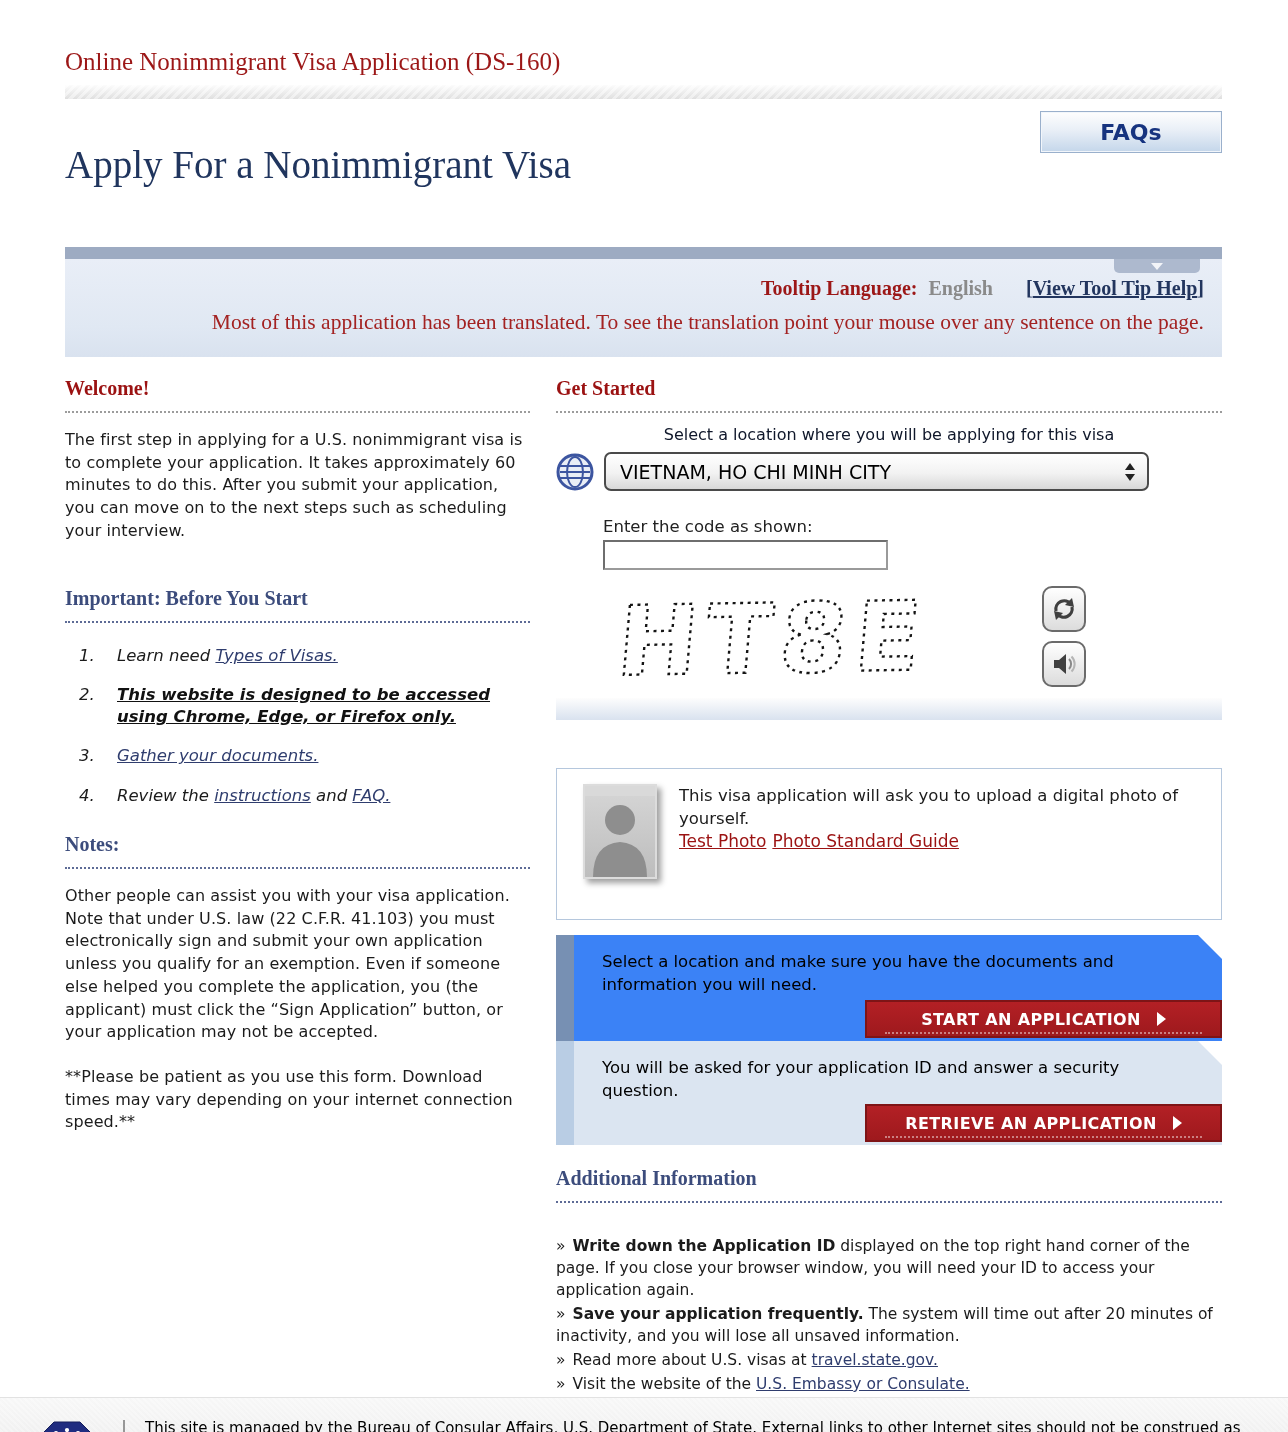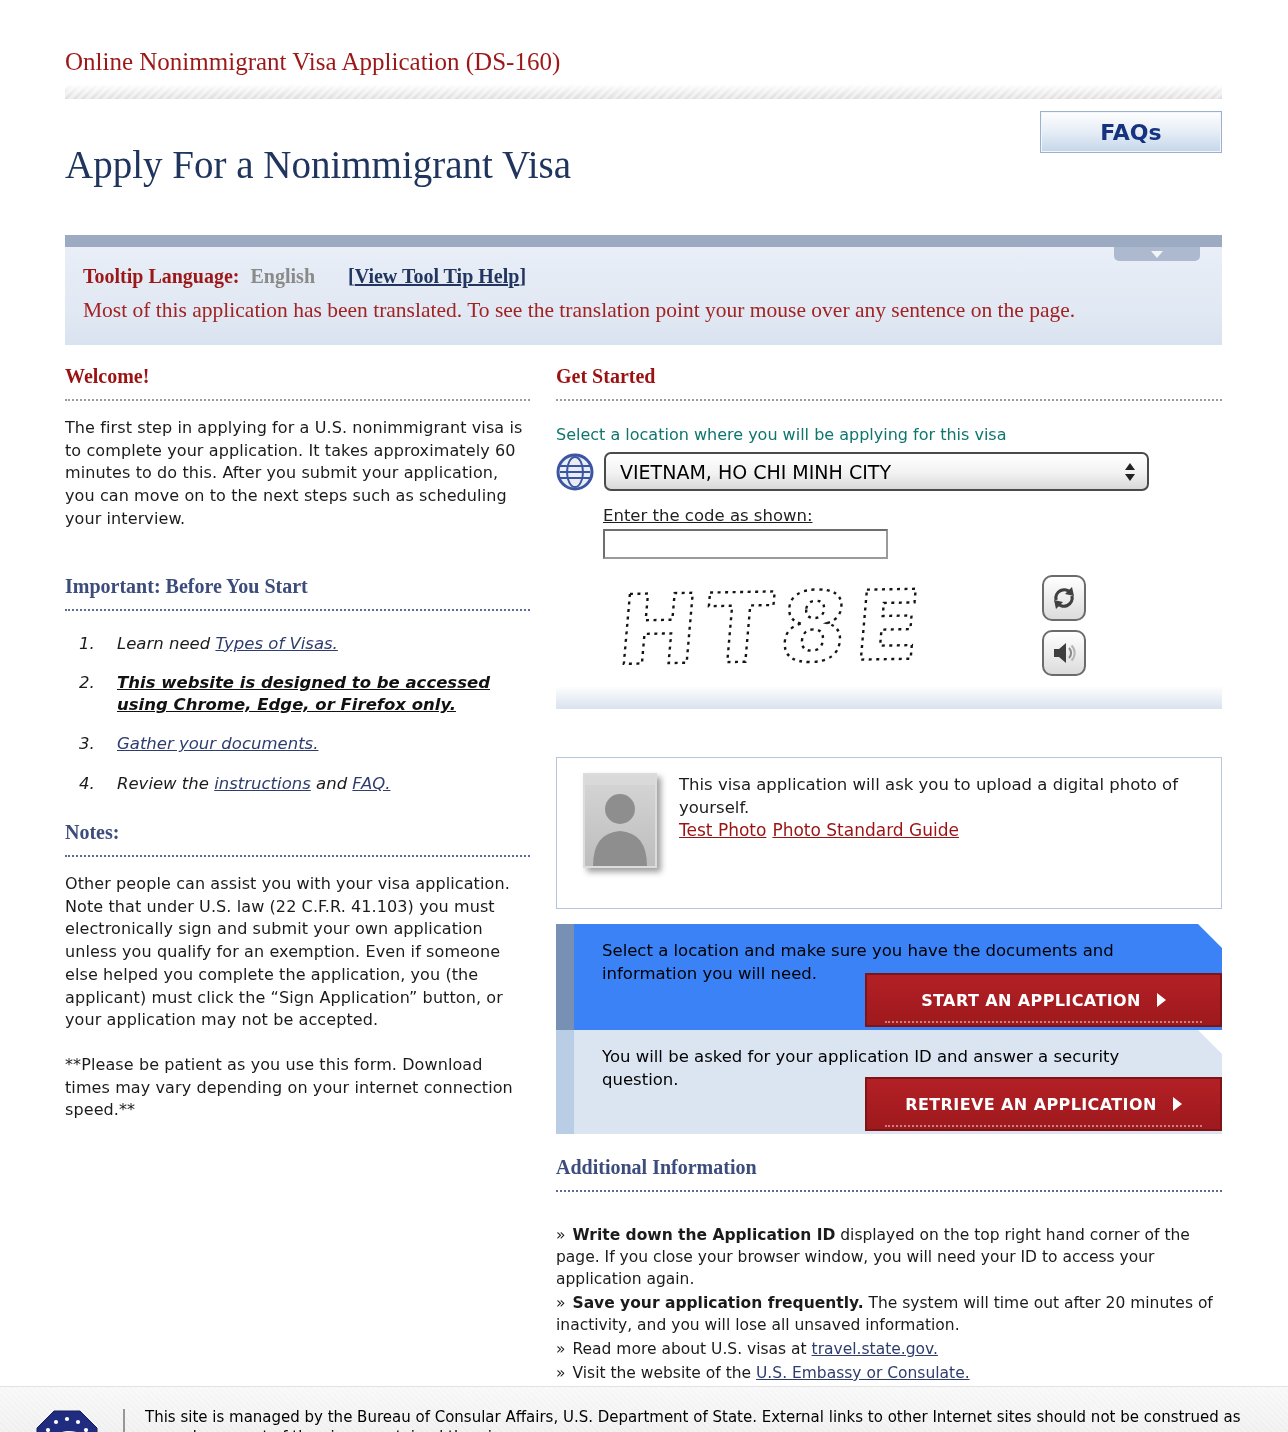--- a/index.html
+++ b/index.html
@@ -32,21 +32,21 @@
   .faqs-btn {
     position:absolute; right:0; top:-4px;
     width:182px; height:42px;
     background:linear-gradient(180deg,#fefefe 0%,#e9eff7 45%,#c4d6ea 100%);
     border:1px solid #9ab0cc; box-shadow:inset 0 0 0 1px #f2f6fb;
     display:flex; align-items:center; justify-content:center;
     font-size:22px; font-weight:bold; color:#16337f; cursor:pointer;
   }
 
   
-  .tooltip-wrap { margin-top:48px; }
+  .tooltip-wrap { margin-top:60px;text-align:right; }
   .tooltip-strip { height:12px; background:#9dabc2; position:relative; }
   .tooltip-tab {
     position:absolute; right:22px; top:12px;
     width:86px; height:14px; background:#adb9ce;
     border-radius:0 0 5px 5px;
     display:flex; align-items:center; justify-content:center; cursor:pointer;
   }
   .tri-down {
     width:0; height:0;
     border-left:6px solid transparent; border-right:6px solid transparent;
@@ -85,34 +85,34 @@
   ol.start-list li { display:flex; margin-bottom:17px; font-size:16.5px; font-style:italic; line-height:1.35; }
   ol.start-list .num { flex:0 0 44px; padding-left:6px; }
   a.nav-link, .nav-link { color:#2f3d6e; text-decoration:underline; cursor:pointer; }
   .li-strong { font-weight:bold; color:#111; text-decoration:underline; }
 
   .notes-head { margin-top:26px; }
   .notes-p1 { margin-top:16px; }
   .notes-p2 { margin-top:22px; }
 
   
-  .select-label { margin-top:24px; font-size:16px; color:#0f766e; }
+  .select-label { margin-top:12px; font-size:16px; color:#0f172a;text-align:center; }
   .select-row { display:flex; align-items:flex-end; gap:10px; margin-top:8px; }
   .globe { flex:0 0 38px; }
   .select-box {
     width:545px; height:39px; border:2px solid #4a4a4a; border-radius:7px;
     background:linear-gradient(180deg,#ffffff 0%,#f2f2f2 55%,#d8d8d8 100%);
     display:flex; align-items:center; padding:0 12px 0 14px; cursor:pointer;
   }
   .select-box .sel-text { flex:1; font-size:19px; color:#000; }
   .spinner { display:flex; flex-direction:column; gap:4px; align-items:center; }
   .tri-up-s { width:0;height:0;border-left:5px solid transparent;border-right:5px solid transparent;border-bottom:7px solid #222; }
   .tri-dn-s { width:0;height:0;border-left:5px solid transparent;border-right:5px solid transparent;border-top:7px solid #222; }
 
-  .code-block { margin-top:15px; padding-left:47px;text-decoration:underline; }
+  .code-block { margin-top:26px; padding-left:47px; }
   .code-label { font-size:16.5px; color:#222; }
   .code-input {
     margin-top:4px; width:285px; height:30px;
     border:2px solid; border-color:#6e6e6e #9a9a9a #9a9a9a #6e6e6e;
     background:#fff; font-size:17px; padding:0 6px;
   }
   .captcha-row { display:flex; margin-top:16px; padding-left:38px; }
   .captcha-img { width:408px; height:108px; }
   .captcha-btns { margin-left:40px; display:flex; flex-direction:column; gap:9px; }
   .cap-btn {
@@ -142,21 +142,21 @@
     clip-path:polygon(0 0, calc(100% - 24px) 0, 100% 24px, 100% 100%, 0 100%);
   }
   .banner.second { margin-top:0; height:104px; }
   .banner .strip { position:absolute; left:0; top:0; bottom:0; width:18px; }
   .banner.first  { background:#3b82f6; }
   .banner.first .strip  { background:#7790b3; }
   .banner.second { background:#dbe5f1; }
   .banner.second .strip { background:#b9cde4; }
   .banner-text { padding:15px 40px 0 46px; font-size:16.5px; line-height:1.4; color:#000; }
   .cta-btn {
-    position:absolute; right:0; bottom:3px; width:357px; height:54px;
+    position:absolute; right:0; bottom:3px; width:357px; height:38px;
     background:linear-gradient(180deg,#b32025 0%,#9e191d 100%);
     border:2px solid #7e1416;
     display:flex; align-items:center; justify-content:center; gap:16px;
     color:#fff; font-weight:bold; font-size:16px; letter-spacing:.4px; cursor:pointer;
   }
   .cta-btn::after {
     content:""; position:absolute; left:5%; right:5%; bottom:2px;
     border-bottom:2px dotted rgba(255,255,255,.45);
   }
   .tri-right { width:0;height:0;border-top:7px solid transparent;border-bottom:7px solid transparent;border-left:9px solid #fff; }

